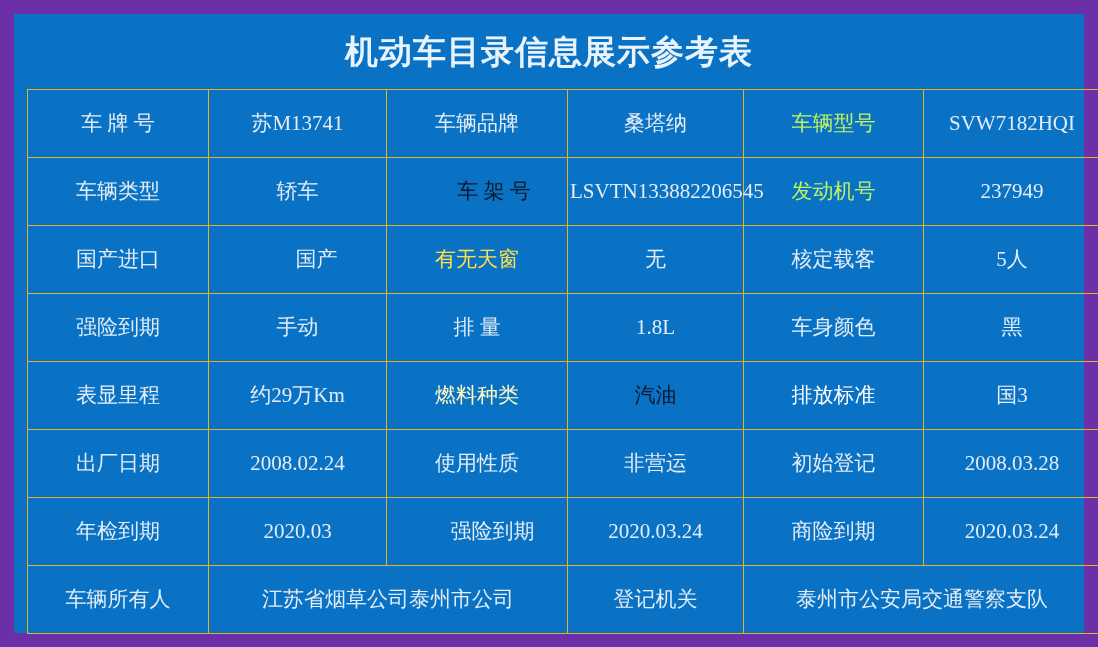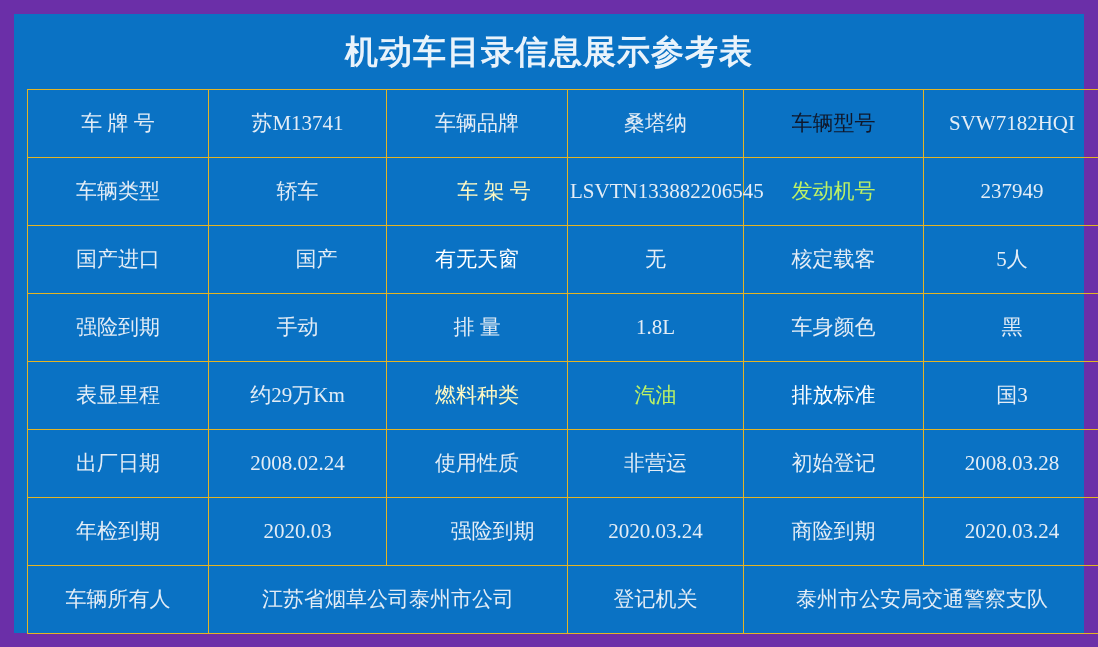--- a/index.html
+++ b/index.html
@@ -79,56 +79,56 @@
     <div id="title" style="color: rgb(233, 243, 251);">机动车目录信息展示参考表</div>
 
     <table id="grid">
       <tbody>
 
         <tr>
           <td class="c1" style="border-color: rgb(228, 180, 36); color: rgb(228, 237, 246);">车  牌  号</td>
           <td class="c2" style="border-color: rgb(228, 180, 36); color: rgb(228, 237, 246);">苏M13741</td>
           <td class="c3" style="border-color: rgb(228, 180, 36); color: rgb(228, 237, 246);">车辆品牌</td>
           <td class="c4" style="border-color: rgb(228, 180, 36); color: rgb(228, 237, 246);">桑塔纳</td>
-          <td class="c5" style="border-color: rgb(228, 180, 36); color: #0f172a;">车辆型号</td>
+          <td class="c5" style="border-color: rgb(228, 180, 36); color: #bef264;">车辆型号</td>
           <td class="c6" style="border-color: rgb(228, 180, 36); color: rgb(228, 237, 246);">SVW7182HQI</td>
         </tr>
 
         <tr>
           <td class="c1" style="border-color: rgb(228, 180, 36); color: rgb(228, 237, 246);">车辆类型</td>
           <td class="c2" style="border-color: rgb(228, 180, 36); color: rgb(228, 237, 246);">轿车</td>
-          <td class="c3" style="border-color: rgb(228, 180, 36); color: #fef9c3; padding-left: 36px;">车  架  号</td>
+          <td class="c3" style="border-color: rgb(228, 180, 36); color: #0f172a; padding-left: 36px;">车  架  号</td>
           <td class="c4 wrap" style="border-color: rgb(228, 180, 36); color: rgb(228, 237, 246);">LSVTN133882206545</td>
           <td class="c5" style="border-color: rgb(228, 180, 36); color: #bef264;">发动机号</td>
           <td class="c6" style="border-color: rgb(228, 180, 36); color: rgb(228, 237, 246);">237949</td>
         </tr>
 
         <tr>
           <td class="c1" style="border-color: rgb(228, 180, 36); color: rgb(228, 237, 246);">国产进口</td>
           <td class="c2" style="border-color: rgb(228, 180, 36); color: rgb(228, 237, 246); padding-left: 40px;">国产</td>
-          <td class="c3" style="border-color: rgb(228, 180, 36); color: #ffffff;">有无天窗</td>
+          <td class="c3" style="border-color: rgb(228, 180, 36); color: #fde047;">有无天窗</td>
           <td class="c4" style="border-color: rgb(228, 180, 36); color: rgb(228, 237, 246);">无</td>
           <td class="c5" style="border-color: rgb(228, 180, 36); color: rgb(228, 237, 246);">核定载客</td>
           <td class="c6" style="border-color: rgb(228, 180, 36); color: rgb(228, 237, 246);">5人</td>
         </tr>
 
         <tr>
           <td class="c1" style="border-color: rgb(228, 180, 36); color: rgb(228, 237, 246);">强险到期</td>
           <td class="c2" style="border-color: rgb(228, 180, 36); color: rgb(228, 237, 246);">手动</td>
           <td class="c3" style="border-color: rgb(228, 180, 36); color: rgb(228, 237, 246);">排      量</td>
           <td class="c4" style="border-color: rgb(228, 180, 36); color: rgb(228, 237, 246);">1.8L</td>
           <td class="c5" style="border-color: rgb(228, 180, 36); color: rgb(228, 237, 246);">车身颜色</td>
           <td class="c6" style="border-color: rgb(228, 180, 36); color: rgb(228, 237, 246);">黑</td>
         </tr>
 
         <tr>
           <td class="c1" style="border-color: rgb(228, 180, 36); color: rgb(228, 237, 246);">表显里程</td>
           <td class="c2" style="border-color: rgb(228, 180, 36); color: rgb(228, 237, 246);">约29万Km</td>
           <td class="c3" style="border-color: rgb(228, 180, 36); color: #fef9c3;">燃料种类</td>
-          <td class="c4" style="border-color: rgb(228, 180, 36); color: #bef264;">汽油</td>
+          <td class="c4" style="border-color: rgb(228, 180, 36); color: #0f172a;">汽油</td>
           <td class="c5" style="border-color: rgb(228, 180, 36); color: #ffffff;">排放标准</td>
           <td class="c6" style="border-color: rgb(228, 180, 36); color: rgb(228, 237, 246);">国3</td>
         </tr>
 
         <tr>
           <td class="c1" style="border-color: rgb(228, 180, 36); color: rgb(228, 237, 246);">出厂日期</td>
           <td class="c2" style="border-color: rgb(228, 180, 36); color: rgb(228, 237, 246);">2008.02.24</td>
           <td class="c3" style="border-color: rgb(228, 180, 36); color: rgb(228, 237, 246);">使用性质</td>
           <td class="c4" style="border-color: rgb(228, 180, 36); color: rgb(228, 237, 246);">非营运</td>
           <td class="c5" style="border-color: rgb(228, 180, 36); color: rgb(228, 237, 246);">初始登记</td>

